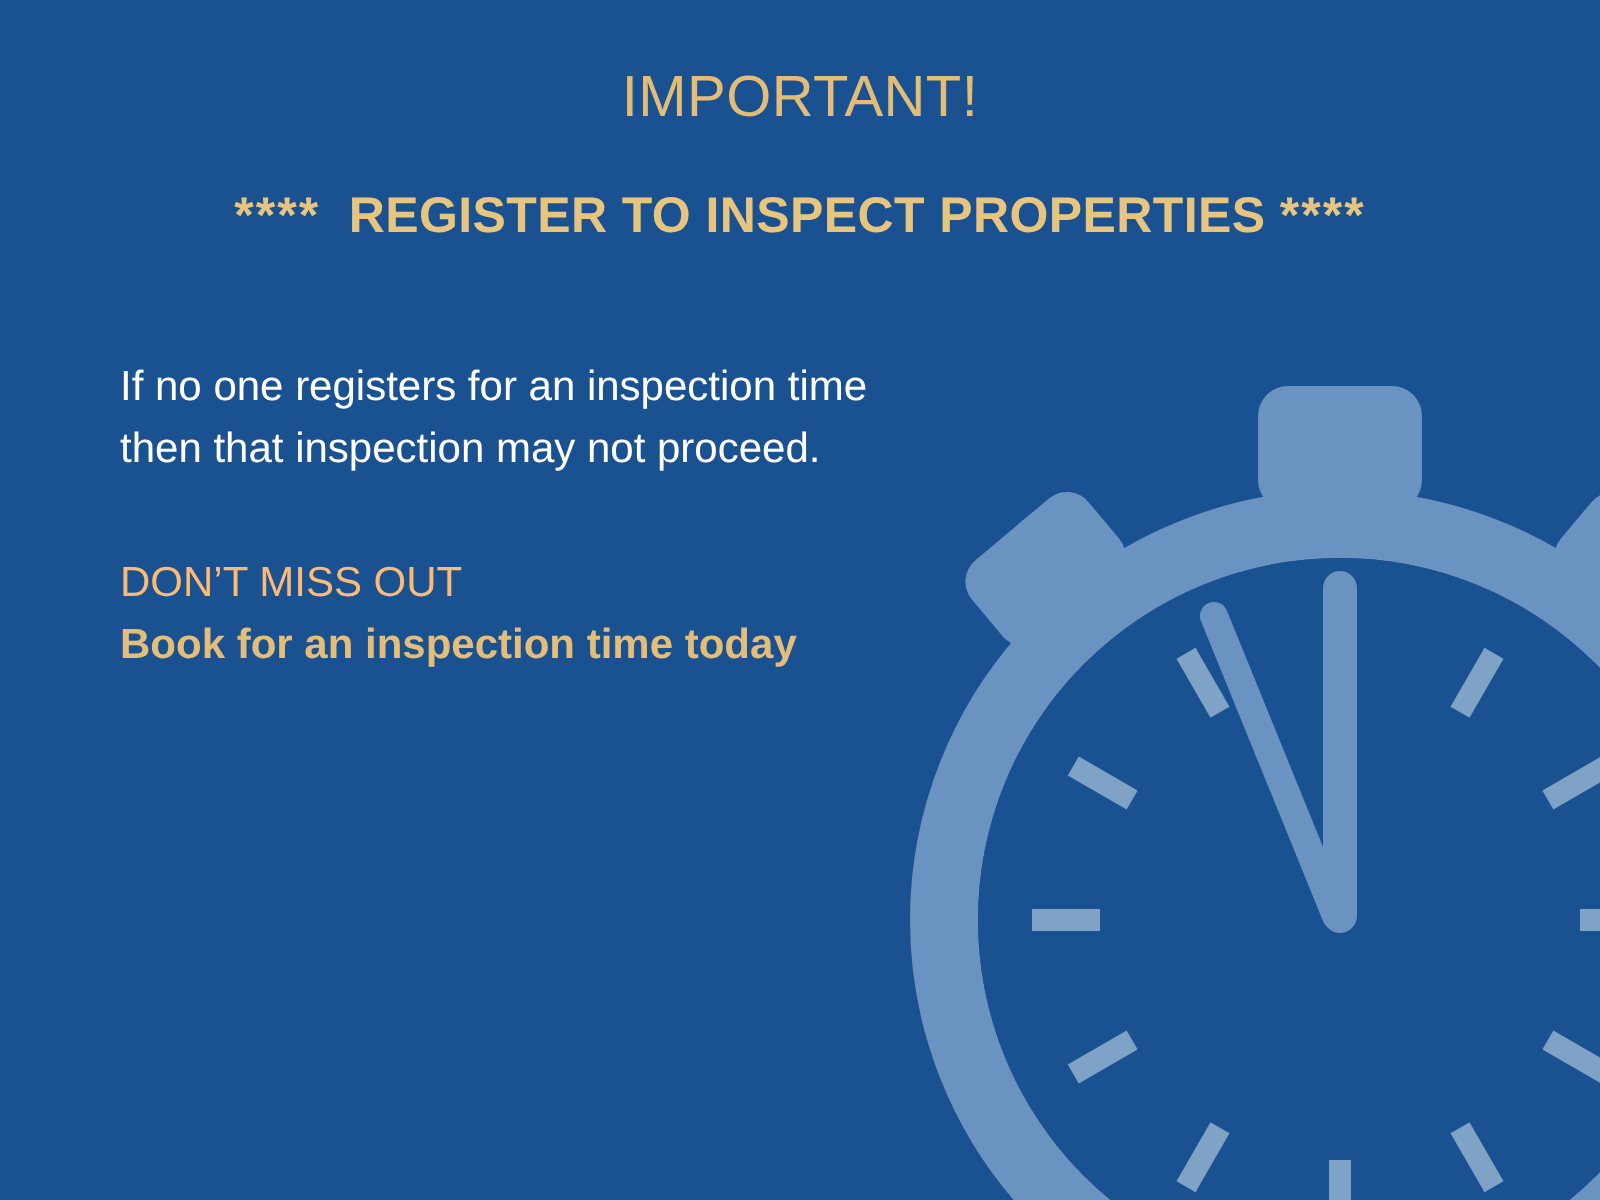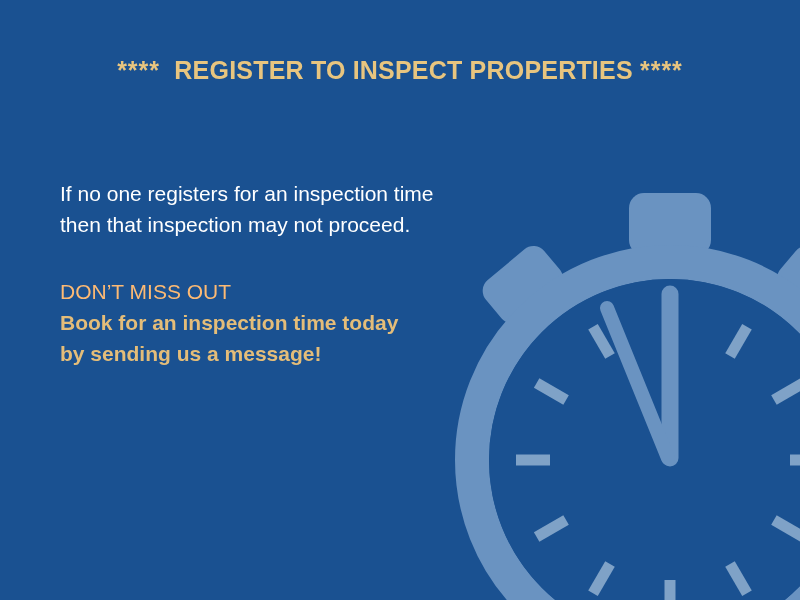--- a/index.html
+++ b/index.html
@@ -136,38 +136,38 @@
 
       <line x1="670" y1="458" x2="670" y2="294" stroke="#6a93c1" stroke-width="17" stroke-linecap="round"></line>
 
       <line x1="668" y1="458" x2="607" y2="308" stroke="#6a93c1" stroke-width="14" stroke-linecap="round"></line>
     </g>
   </svg>
 
   <div id="content">
 
     <div class="headline-block">
+      <div class="headline-1">IMPORTANT!</div>
       <div class="headline-2">
         <span class="stars">****</span><span>&nbsp;&nbsp;</span><span>REGISTER TO INSPECT PROPERTIES</span><span>&nbsp;</span><span class="stars">****</span>
       </div>
     </div>
 
     <div class="body-block">
 
 
       <div class="para-gap-1"></div>
 
       <div class="para">
         <span class="para-line">If no one registers for an inspection time</span>
         <span class="para-line">then that inspection may not proceed.</span>
       </div>
 
       <div class="para-gap-2"></div>
 
       <div>
         <div class="cta-plain">DON’T MISS OUT</div>
         <div class="cta-gold">Book for an inspection time today</div>
-        <div class="cta-gold">by sending us a message!</div>
       </div>
 
     </div>
   </div>
 </div>
 
 </body></html>

